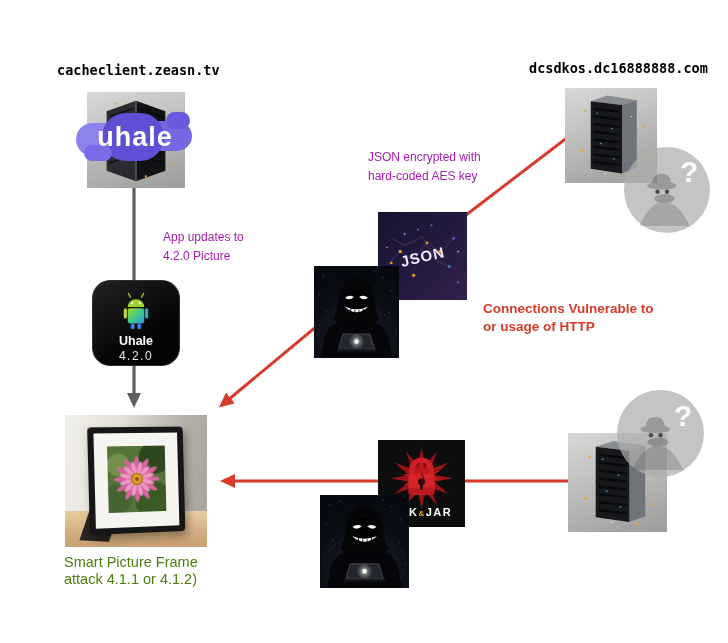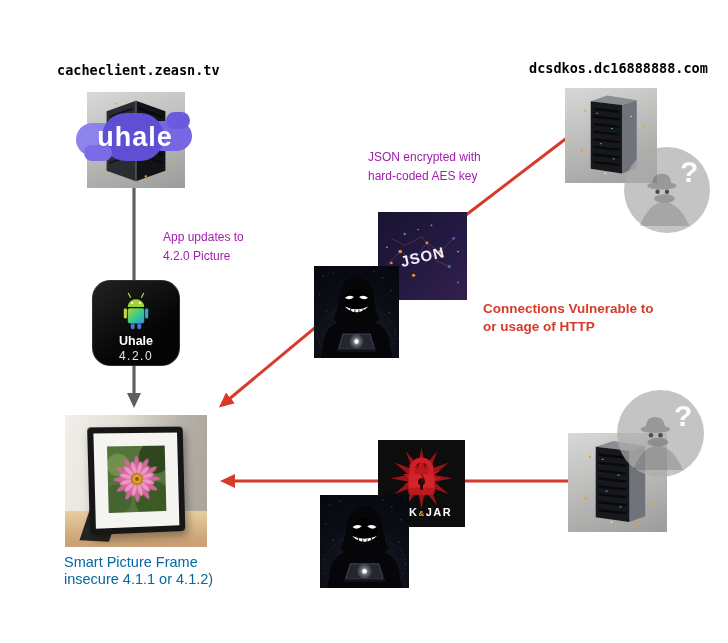--- a/index.html
+++ b/index.html
@@ -1,21 +1,21 @@
 <!DOCTYPE html>
 <html><head>
 <meta charset="utf-8">
 <style>
   html,body{margin:0;padding:0;background:#fff;}
   .canvas{position:relative;width:728px;height:643px;background:#fff;overflow:hidden;
           font-family:"Liberation Sans",sans-serif;color:#1a1a1a;}
   .abs{position:absolute;}
   .mono{font-family:"DejaVu Sans Mono",monospace;font-weight:bold;font-size:13.5px;color:#000;white-space:nowrap;}
   .ann{font-size:12px;line-height:19px;color:#a21caf;}
-  .caption{font-size:14.5px;line-height:17px;color:#0369a1;}
+  .caption{font-size:14.5px;line-height:17px;color:#4d7c0f;}
   .vuln{font-size:13.5px;line-height:17.5px;font-weight:bold;color:#d63a2a;}
   .lines{left:0;top:0;z-index:1;}
   .img{z-index:2;overflow:hidden;}
   .circle-spy{z-index:3;border-radius:50%;background:rgba(173,173,173,.72);}
   .qmark{position:absolute;color:rgba(255,255,255,.95);font-weight:bold;font-size:30px;line-height:30px;}
   .txt{z-index:4;}
   
   .server{background:linear-gradient(160deg,#d8d8d6 0%,#bdbdbb 45%,#9c9c9a 100%);}
   
   .hacker{background:radial-gradient(circle at 50% 82%,#1d2230 0%,#0a0d14 55%,#060810 100%);}
@@ -187,21 +187,21 @@
               <circle r="6" fill="#e2a42e"></circle>
               <circle r="2.8" fill="#855214"></circle>
           </svg>
         </div>
       </div>
     </div>
   </div>
 
   <div class="abs caption txt" style="left:64px;top:554px">
     <div>Smart Picture Frame</div>
-    <div>insecure 4.1.1 or 4.1.2)</div>
+    <div>attack 4.1.1 or 4.1.2)</div>
   </div>
 
   <div class="abs ann txt" style="left:368px;top:148px">
     <div>JSON encrypted with</div>
     <div>hard-coded AES key</div>
   </div>
 
   <div class="abs img jsonimg" style="left:378px;top:212px;width:89px;height:88px">
     <svg viewBox="0 0 100 100" width="100%" height="100%" preserveAspectRatio="none">
       <polyline points="10,60 25,45 40,55 55,35 70,45 85,30" fill="none" stroke="rgba(168,128,244,0.35)" stroke-width="0.8"></polyline>

